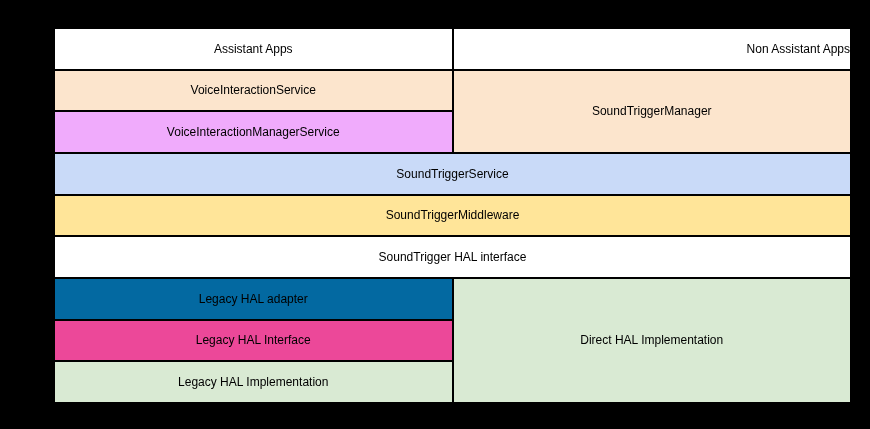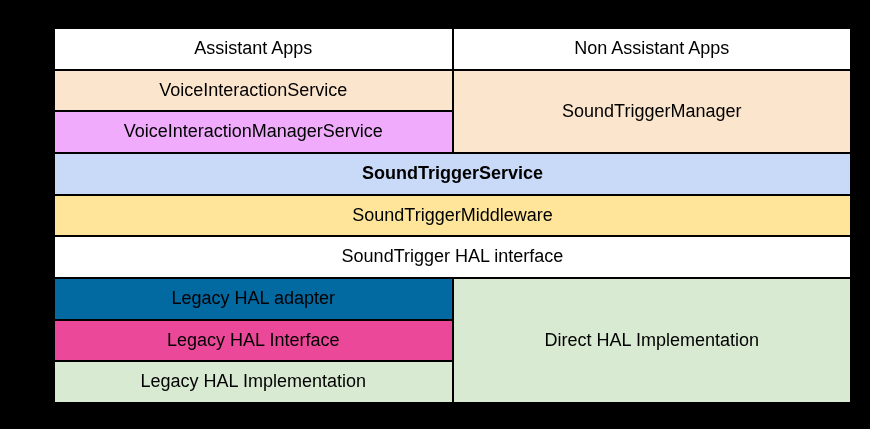--- a/index.html
+++ b/index.html
@@ -28,50 +28,50 @@
     table-layout: fixed;
   }
   table.stack tr {
     height: 41.66px;
   }
   table.stack td {
     border: 2px solid #000000;
     padding: 0;
     text-align: center;
     vertical-align: middle;
-    font-size: 18px;
+    font-size: 12px;
     line-height: 1.2;
     color: #000000;
     overflow: hidden;
     white-space: nowrap;
   }
 </style>
 </head>
 <body>
 
 <div class="canvas" style="background-color: rgb(0, 0, 0);">
   <table class="stack">
     <colgroup>
       <col style="width:50%">
       <col style="width:50%">
     </colgroup>
     <tbody>
       <tr>
         <td style="background-color: rgb(255, 255, 255);">Assistant Apps</td>
-        <td style="background-color: rgb(255, 255, 255);">Non Assistant Apps</td>
+        <td style="background-color: rgb(255, 255, 255); text-align: right;">Non Assistant Apps</td>
       </tr>
       <tr>
         <td style="background-color: rgb(252, 229, 205);">VoiceInteractionService</td>
         <td rowspan="2" style="background-color: rgb(252, 229, 205);">SoundTriggerManager</td>
       </tr>
       <tr>
         <td style="background-color: #f0abfc;">VoiceInteractionManagerService</td>
       </tr>
       <tr>
-        <td colspan="2" style="background-color: rgb(201, 218, 248); font-weight: bold;">SoundTriggerService</td>
+        <td colspan="2" style="background-color: rgb(201, 218, 248);">SoundTriggerService</td>
       </tr>
       <tr>
         <td colspan="2" style="background-color: rgb(255, 229, 153); text-align: center;">SoundTriggerMiddleware</td>
       </tr>
       <tr>
         <td colspan="2" style="background-color: rgb(255, 255, 255);">SoundTrigger HAL interface</td>
       </tr>
       <tr>
         <td style="background-color: #0369a1;">Legacy HAL adapter</td>
         <td rowspan="3" style="background-color: rgb(217, 234, 211);">Direct HAL Implementation</td>

